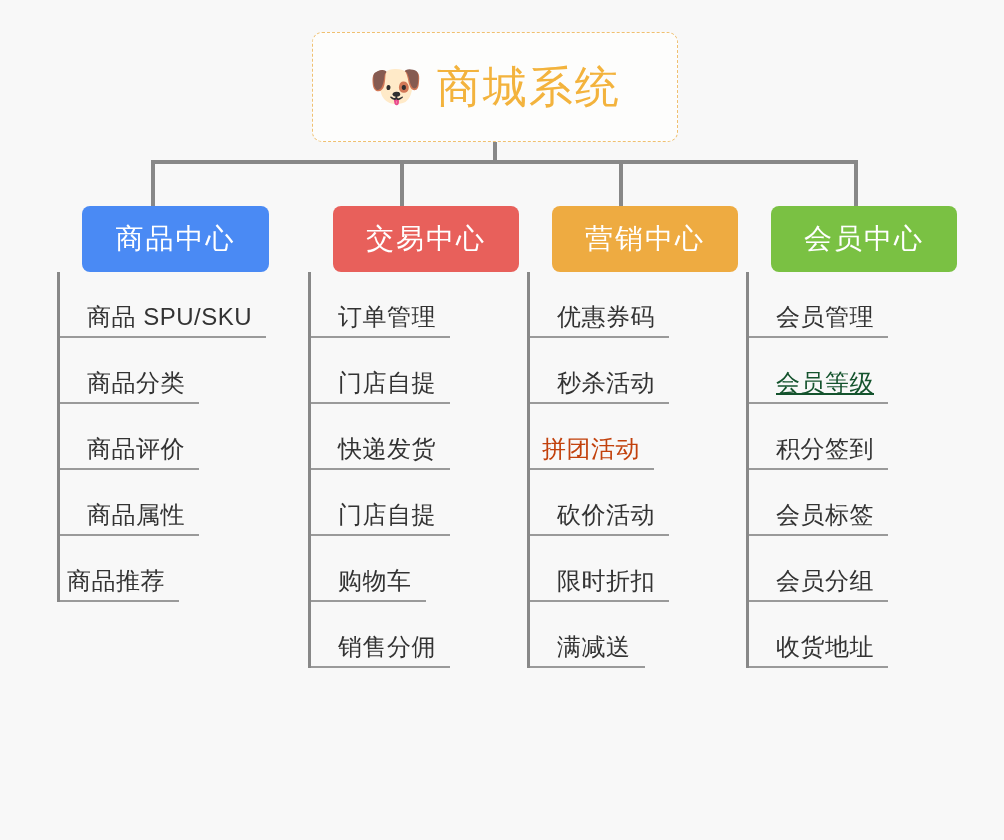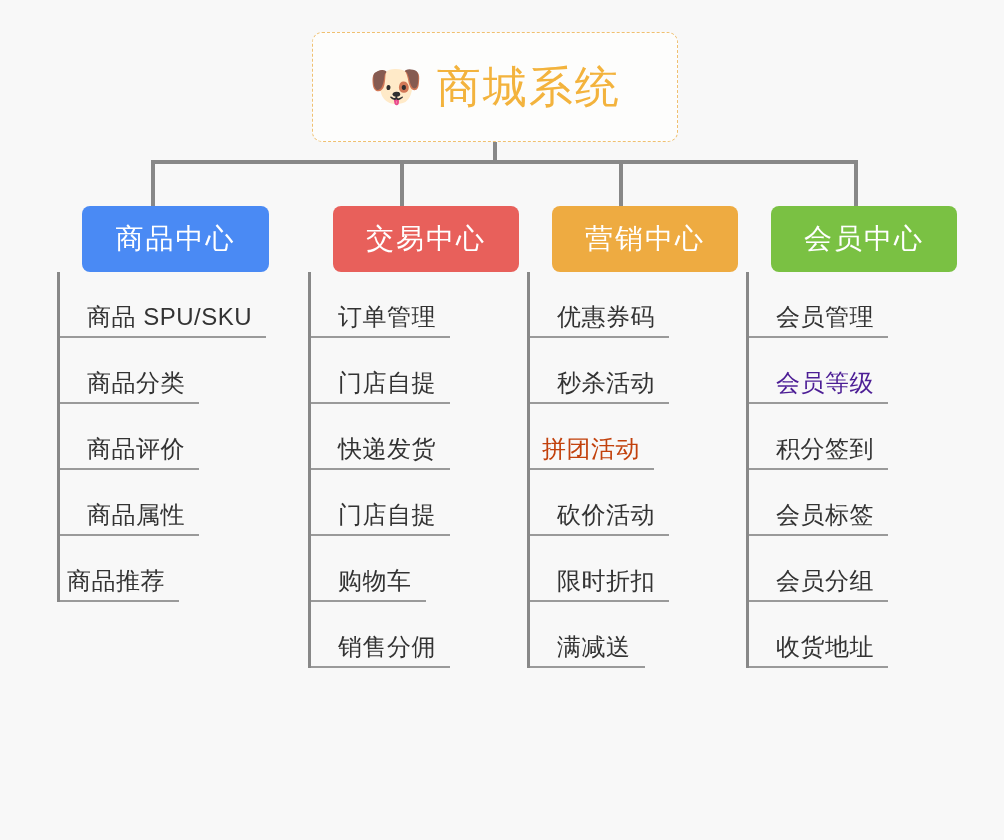--- a/index.html
+++ b/index.html
@@ -207,21 +207,21 @@
       </div>
   </div>
 
   <div class="branch" id="branch-3" style="left: 746px; width: 186px;">
     <div class="branch-header" id="header-3" style="background: rgb(122, 193, 67); width: 186px;">会员中心</div>
     <div class="leaf-list" id="leaves-3" style="border-left-color: rgb(136, 136, 136);">
         <div class="leaf-item">
           <span class="leaf-label" style="color: rgb(51, 51, 51); border-bottom-color: rgb(154, 154, 154);">会员管理</span>
         </div>
         <div class="leaf-item">
-          <span class="leaf-label" style="color: #4c1d95; border-bottom-color: rgb(154, 154, 154);">会员等级</span>
+          <span class="leaf-label" style="color: #14532d; border-bottom-color: rgb(154, 154, 154); text-decoration: underline;">会员等级</span>
         </div>
         <div class="leaf-item">
           <span class="leaf-label" style="color: rgb(51, 51, 51); border-bottom-color: rgb(154, 154, 154);">积分签到</span>
         </div>
         <div class="leaf-item">
           <span class="leaf-label" style="color: rgb(51, 51, 51); border-bottom-color: rgb(154, 154, 154);">会员标签</span>
         </div>
         <div class="leaf-item">
           <span class="leaf-label" style="color: rgb(51, 51, 51); border-bottom-color: rgb(154, 154, 154);">会员分组</span>
         </div>

